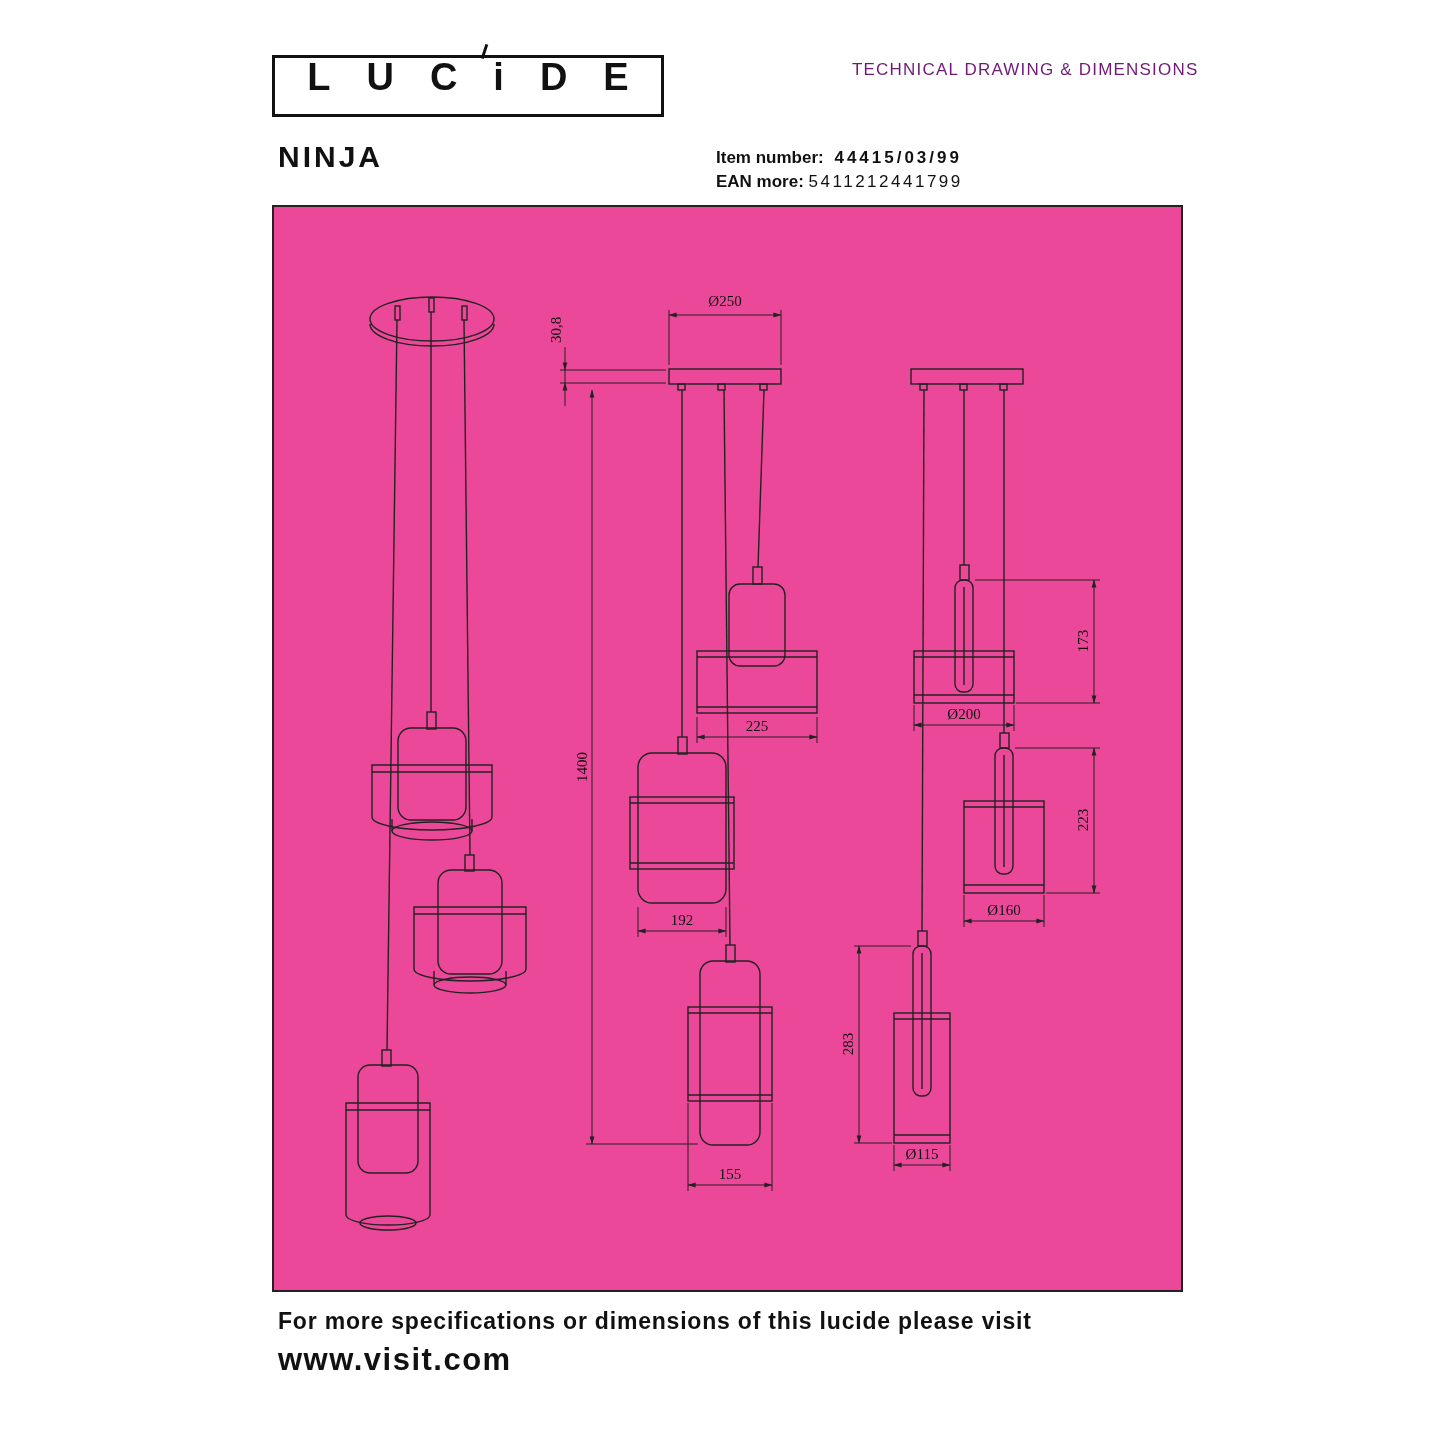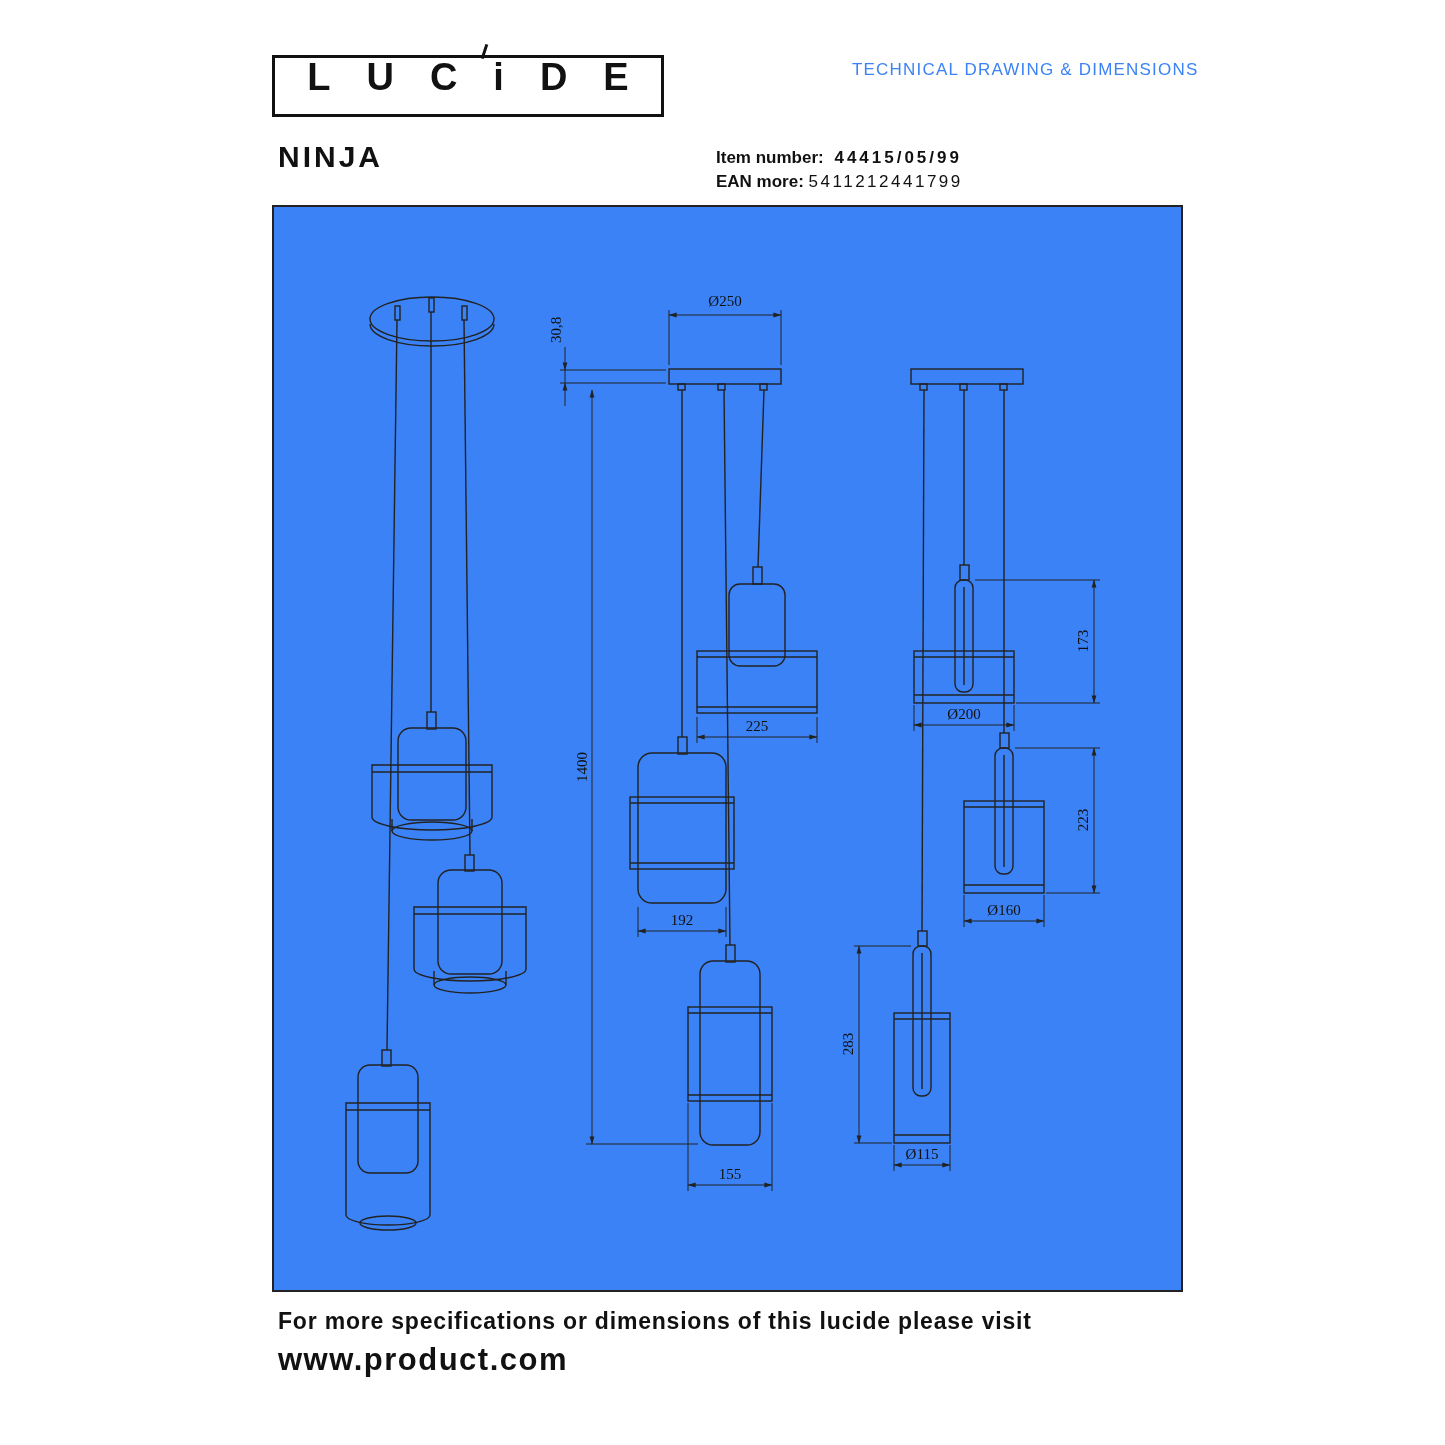--- a/index.html
+++ b/index.html
@@ -18,35 +18,35 @@
   .logo-letters {
     font-size:38px; font-weight:600; letter-spacing:36px; margin-right:-36px;
     white-space:nowrap; line-height:1;
   }
   .logo-accent {
     position:absolute; left:208px; top:-14px; width:3px; height:15px;
     background:#111; transform:rotate(18deg);
   }
   .tech-title {
     position:absolute; left:852px; top:60px; font-size:17px;
-    letter-spacing:1.2px; font-weight:400; color:#3b82f6;
+    letter-spacing:1.2px; font-weight:400; color:#701a75;
   }
   .product-name {
     position:absolute; left:278px; top:140px; font-size:30px;
     font-weight:700; letter-spacing:3px;
   }
   .meta { position:absolute; left:710px; top:146px; font-size:17px; line-height:24px; }
   .meta-row { white-space:nowrap; }
   .meta-label { font-weight:700;margin-left:6px; }
   .meta-value-item { font-weight:600; letter-spacing:3px; margin-left:6px; }
   .meta-value-ean { font-weight:400; letter-spacing:2.5px; margin-left:0; }
   
   .drawing-frame {
     position:absolute; left:272px; top:205px; width:911px; height:1087px;
-    border:2px solid #222; background:#3b82f6;
+    border:2px solid #222; background:#ec4899;
   }
   .drawing-frame svg { display:block; }
   svg .obj * { stroke:#222; stroke-width:1.4; fill:none; }
   svg .dim line { stroke:#222; stroke-width:1; fill:none; }
   svg text {
     font-family:"Liberation Serif", serif; font-size:15px;
     fill:#111; stroke:none;
   }
   
   .footer-line1 {
@@ -66,21 +66,21 @@
   <span class="logo-letters">LUCiDE</span>
 </div>
 
 <div class="tech-title">TECHNICAL DRAWING &amp; DIMENSIONS</div>
 
 <div class="product-name">NINJA</div>
 
 <div class="meta">
   <div class="meta-row">
     <span class="meta-label">Item number:</span>
-    <span class="meta-value-item">44415/05/99</span>
+    <span class="meta-value-item">44415/03/99</span>
   </div>
   <div class="meta-row">
     <span class="meta-label">EAN more:</span>
     <span class="meta-value-ean">5411212441799</span>
   </div>
 </div>
 
 <div class="drawing-frame">
 <svg width="907" height="1083" viewBox="0 0 907 1083">
   <defs>
@@ -244,13 +244,13 @@
 
     <line x1="620" y1="938" x2="620" y2="964"></line>
     <line x1="676" y1="938" x2="676" y2="964"></line>
     <line x1="620" y1="958" x2="676" y2="958" marker-start="url(#arr)" marker-end="url(#arr)"></line>
     <text x="648" y="952" text-anchor="middle">Ø115</text>
   </g>
 </svg>
 </div>
 
 <div class="footer-line1">For more specifications or dimensions of this lucide please visit</div>
-<div class="footer-line2">www.product.com</div>
+<div class="footer-line2">www.visit.com</div>
 
 </body></html>

